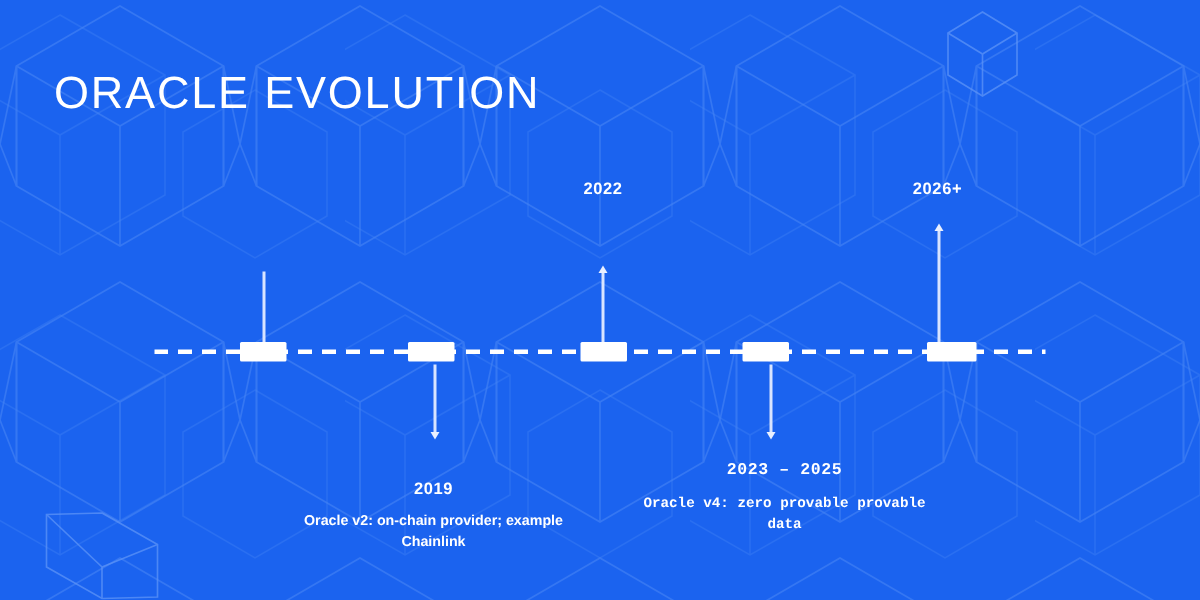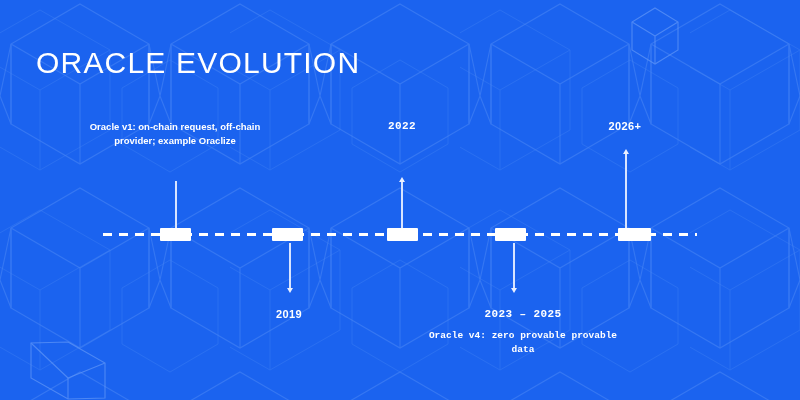--- a/index.html
+++ b/index.html
@@ -103,23 +103,23 @@
     margin-bottom: 9px;
     white-space: nowrap;
   }
   .entry .desc {
     font-size: 9.5px;
     font-weight: 700;
     line-height: 1.52;
   }
 
   #entry-2016 { left: 72px;  top: 120px; width: 206px; }
-  #entry-2022 { left: 297px; top: 120px; width: 210px; font-family: Liberation Mono, monospace; }
+  #entry-2022 { left: 297px; top: 120px; width: 210px; }
   #entry-2025 { left: 560px; top: 120px; width: 130px; }
-  #entry-2019 { left: 199px; top: 308px; width: 180px; }
+  #entry-2019 { left: 199px; top: 320px; width: 180px; }
   #entry-2023 { left: 428px; top: 308px; width: 190px; font-family: Liberation Mono, monospace; }
 </style>
 </head>
 <body>
 
 <div id="slide">
 
   <svg id="bg-pattern" viewBox="0 0 800 400" xmlns="http://www.w3.org/2000/svg">
     <defs>
       <pattern id="isoHex" width="160" height="184" patternUnits="userSpaceOnUse">
@@ -184,33 +184,33 @@
 
   <div class="connector" style="left:513px; top:243px; height:46px;">
     <span class="arrow-down"></span>
   </div>
 
   <div class="connector" style="left:625px; top:153px; height:75px;">
     <span class="arrow-up"></span>
   </div>
 
   <div class="entry" id="entry-2016">
-    <div class="desc">Oracle v1: on-chain request, off-chain provider; example Oraclize</div>
   </div>
 
   <div class="entry" id="entry-2022">
     <div class="year">2022</div>
   </div>
 
   <div class="entry" id="entry-2025">
     <div class="year">2026+</div>
   </div>
 
   <div class="entry" id="entry-2019">
     <div class="year">2019</div>
+    <div class="desc">Oracle v2: on-chain provider; example Chainlink</div>
   </div>
 
   <div class="entry" id="entry-2023">
     <div class="year">2023 – 2025</div>
     <div class="desc">Oracle v4: zero provable provable data</div>
   </div>
 
 </div>
 
 </body></html>

